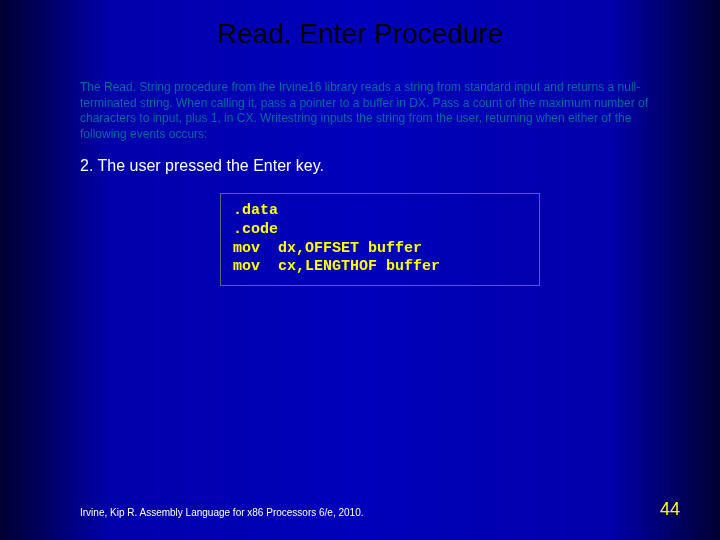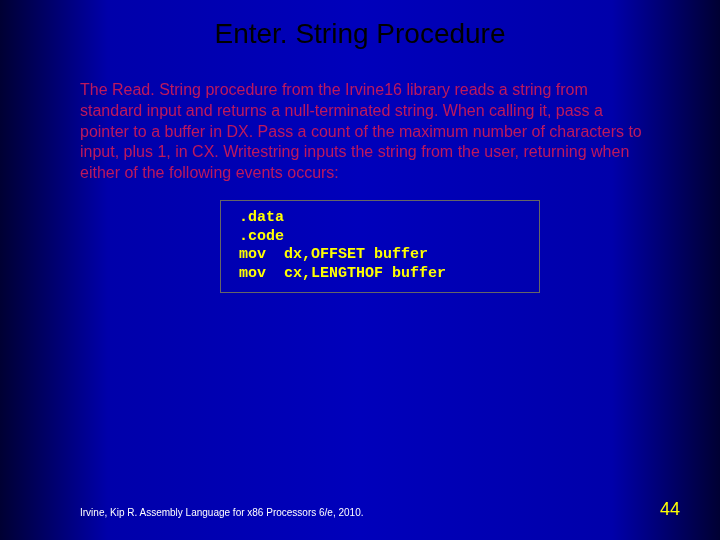--- a/index.html
+++ b/index.html
@@ -16,35 +16,35 @@
     color: #000;
     font-size: 28px;
     font-weight: normal;
     padding-top: 18px;
     padding-bottom: 30px;
   }
   .content {
     padding: 0 70px 0 80px;
   }
   .paragraph {
-    color: #be185d;
-    font-size: 16px;
+    color: #0369a1;
+    font-size: 12px;
     line-height: 1.3;
     margin-bottom: 14px;
   }
   .list-item {
     color: #fff;
     font-size: 16px;
     line-height: 1.3;
     margin-bottom: 8px;
   }
   .code-box {
     border: 1px solid #666;
     margin: 16px 0 0 140px;
-    padding: 8px 18px;
+    padding: 8px 12px;
     width: 320px;
   }
   .code-line {
     color: #ffff00;
     font-family: "Courier New", Courier, monospace;
     font-size: 15px;
     font-weight: bold;
     line-height: 1.25;
     white-space: pre;
   }
@@ -63,24 +63,25 @@
     right: 0;
     bottom: 0;
     color: #ffff00;
     font-size: 18px;
     margin-top: 48px;
   }
 </style>
 </head>
 <body>
 
-<h1 class="title">Enter. String Procedure</h1>
+<h1 class="title">Read. Enter Procedure</h1>
 
 <div class="content">
   <p class="paragraph">The Read. String procedure from the Irvine16 library reads a string from standard input and returns a null-terminated string. When calling it, pass a pointer to a buffer in DX. Pass a count of the maximum number of characters to input, plus 1, in CX. Writestring inputs the string from the user, returning when either of the following events occurs:</p>
+  <p class="list-item">2. The user pressed the Enter key.</p>
 
   <div class="code-box">
     <div class="code-line">.data</div>
     <div class="code-line">.code</div>
     <div class="code-line">mov  dx,OFFSET buffer</div>
     <div class="code-line">mov  cx,LENGTHOF buffer</div>
   </div>
 </div>
 
 <div class="footer">

